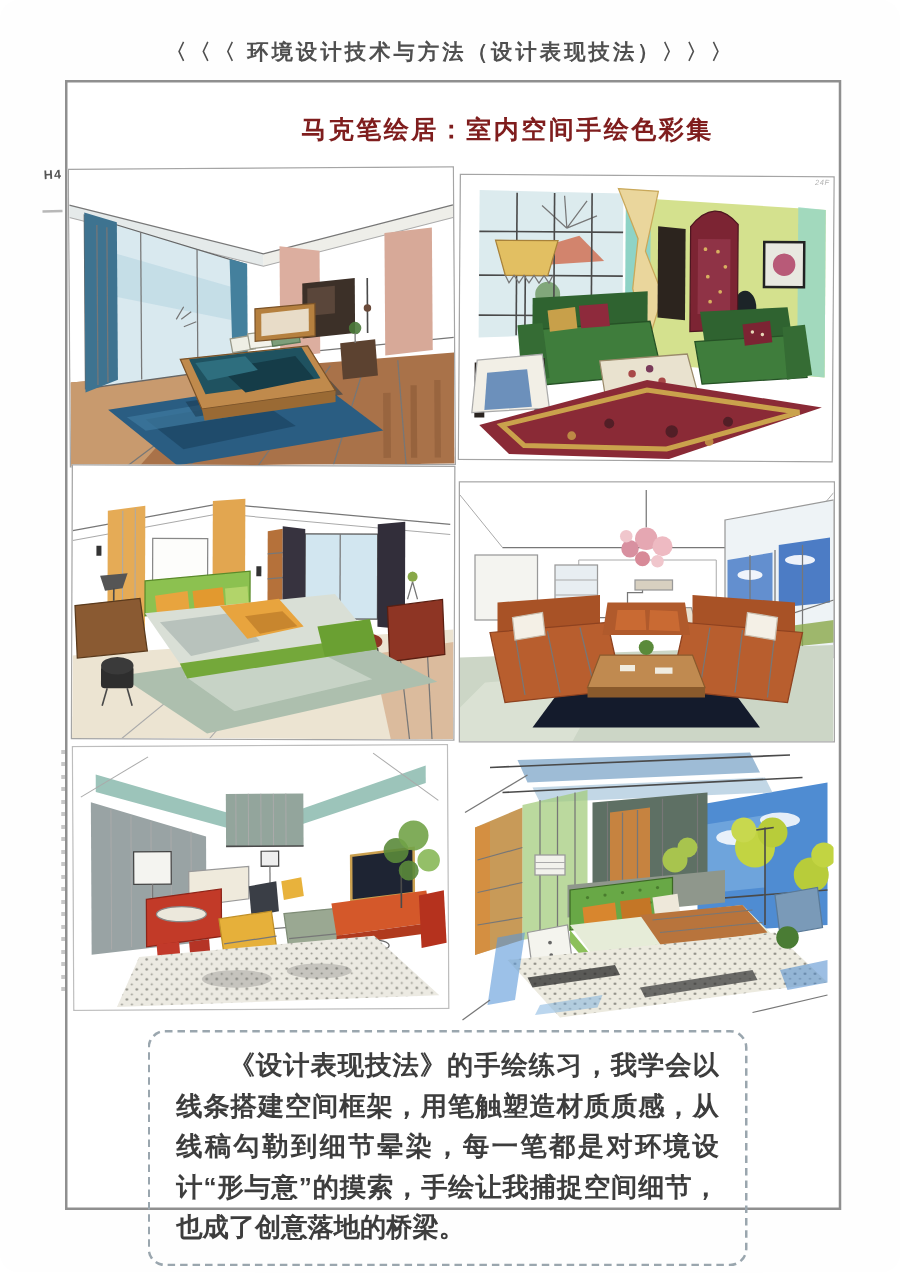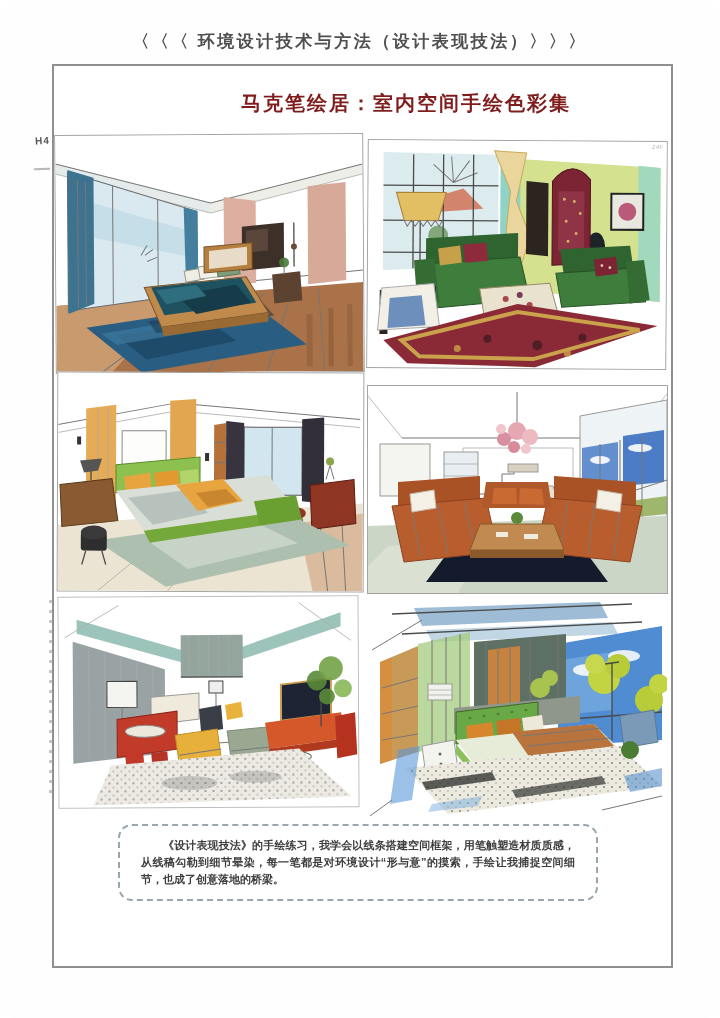--- a/index.html
+++ b/index.html
@@ -15,21 +15,21 @@
   .panel.noframe{border:none;}
   .panel svg{display:block;width:100%;height:100%;}
   #p1{left:55px;top:134px;width:307px;height:237px;transform:rotate(-0.4deg);}
   #p2{left:367px;top:140px;width:298px;height:227px;transform:rotate(0.4deg);}
   #p3{left:57px;top:372px;width:305px;height:218px;transform:rotate(0.2deg);}
   #p4{left:367px;top:385px;width:299px;height:207px;}
   #p5{left:58px;top:596px;width:299px;height:210px;transform:rotate(-0.3deg);border-color:#bdbdbd;}
   #p6{left:362px;top:600px;width:305px;height:218px;}
   .cap{position:absolute;left:118px;top:824px;width:480px;box-sizing:border-box;
        border:2px dashed #9aa6ae;border-radius:14px;padding:11px 21px;
-       font-size:11px;line-height:1.55;font-weight:700;color:#3d3d3d;
+       font-size:21px;line-height:1.55;font-weight:700;color:#3d3d3d;
        text-align:justify;}
   .cap p{margin:0;text-indent:2em;}
   .note-l{position:absolute;left:35px;top:135px;font-size:10px;font-weight:700;
           color:#555;transform:rotate(-3deg);letter-spacing:1px;}
   .note-l2{position:absolute;left:34px;top:168px;width:16px;height:0;
            border-top:2px solid #9a9a9a;opacity:.7;transform:rotate(-2deg);}
   .note-r{position:absolute;right:3px;top:2px;font-size:6px;color:#b3b3b3;
           font-style:italic;letter-spacing:.5px;}
   .perf{position:absolute;left:49px;top:600px;width:3px;height:196px;opacity:.55;
         background:repeating-linear-gradient(#9a9a9a 0 3px,transparent 3px 10px);}

